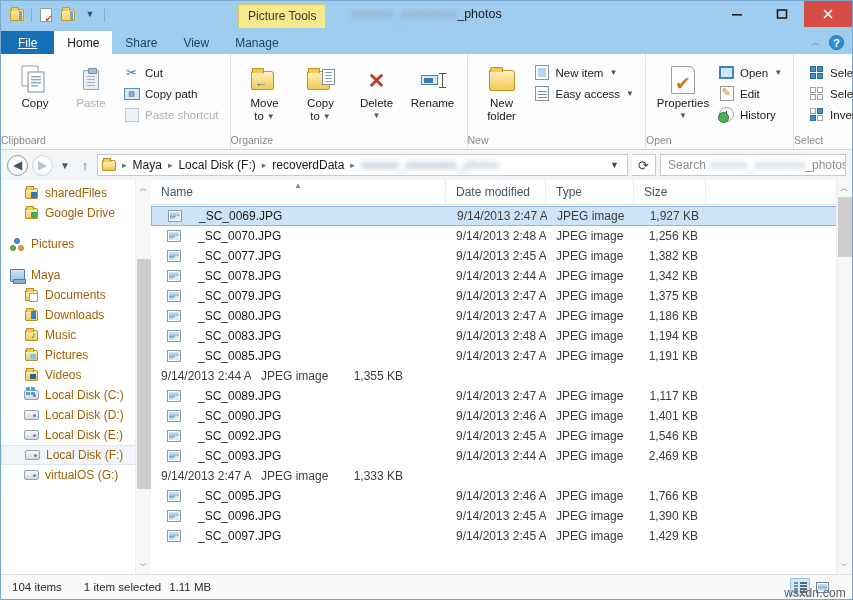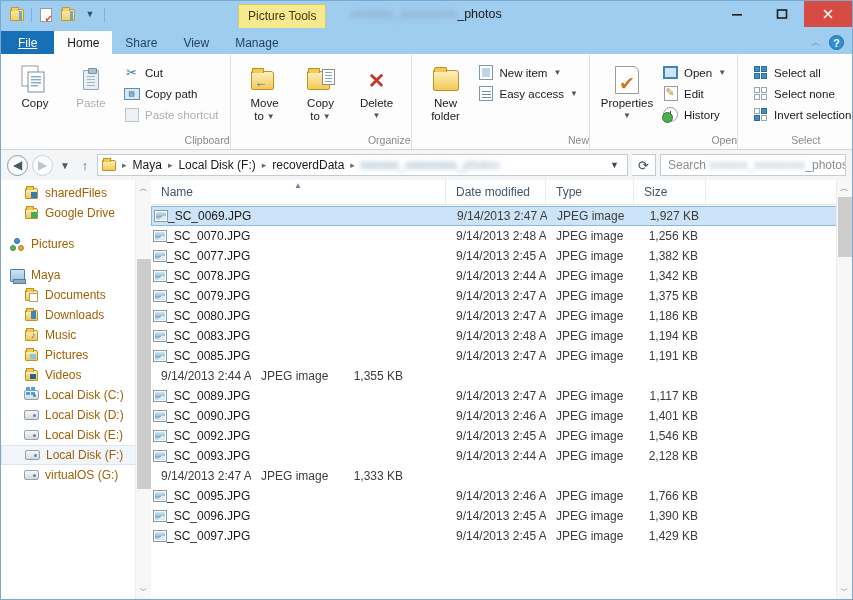--- a/index.html
+++ b/index.html
@@ -117,21 +117,21 @@
     border-bottom: 1px solid #d6d6d6;
     display: flex; position: relative;
   }
   .rgroup {
     display: flex; flex-direction: column;
     border-right: 1px solid #e2e2e2;
     padding: 3px 0 0; position: relative;
   }
   .rgroup-body { flex: 1; display: flex; align-items: flex-start; padding: 2px 6px; }
   .rgroup-title {
-    text-align: right; font-size: 10.5px; color: #8a8a8a;
+    text-align: left; font-size: 10.5px; color: #8a8a8a;
     padding-bottom: 3px;
   }
   .big-btn {
     width: 56px; display: flex; flex-direction: column; align-items: center;
     padding: 4px 2px 2px; color: #1a1a1a; font-size: 11.5px; line-height: 1.15;
     text-align: center;
   }
   .big-btn.dis { color: #b0b0b0; }
   .big-ico { height: 34px; display: flex; align-items: center; justify-content: center; }
   .small-col { display: flex; flex-direction: column; padding: 3px 0 0 2px; }
@@ -423,21 +423,21 @@
   #col-type { width: 88px; flex: 0 0 88px; }
   #col-size { width: 72px; flex: 0 0 72px; }
   #col-rest { flex: 1; border-right: none; }
   #rows { flex: 1; overflow: hidden; padding-top: 1px; }
   .row {
     height: 20px; display: flex; align-items: center;
     font-size: 12px; color: #1a1a1a;
   }
   .row.sel { background: #cde3f7; border: 1px solid #8cb8e0; }
   .cell { padding-left: 10px; white-space: nowrap; overflow: hidden; }
-  .c-name { width: 295px; flex: 0 0 295px; display: flex; align-items: center; gap: 0; padding-left: 2px; }
+  .c-name { width: 295px; flex: 0 0 295px; display: flex; align-items: center; gap: 17px; padding-left: 16px; }
   .c-date { width: 100px; flex: 0 0 100px; color: #3c3c3c; }
   .c-type { width: 88px; flex: 0 0 88px; color: #3c3c3c; }
   .c-size { width: 72px; flex: 0 0 72px; text-align: right; padding-left: 0; padding-right: 8px; color: #3c3c3c; }
   .jpg-ico {
     position: relative; width: 14px; height: 12px; flex: 0 0 14px;
     background: #fff; border: 1px solid #8c9aa6;
   }
   .jpg-ico::after {
     content: ""; position: absolute; inset: 1px;
     background: linear-gradient(#cfe6f5 0%, #9cc4e2 45%, #6f9ec2 46%, #dfeaf2 100%);
@@ -623,20 +623,29 @@
             <span class="caret">▼</span>
           </span>
         </div>
         <div class="big-btn">
           <span class="big-ico">
               <span class="ic-xdel">✕</span>
             </span>
           <span>Delete</span>
           <span class="sub-caret">▼</span>
         </div>
+        <div class="big-btn">
+          <span class="big-ico">
+            <span class="ic-rename">
+                <span class="bar"></span>
+                <span class="cur"></span>
+              </span>
+          </span>
+          <span>Rename</span>
+        </div>
       </div>
       <div class="rgroup-title">Organize</div>
     </div>
 
     <div class="rgroup">
       <div class="rgroup-body">
         <div class="big-btn">
           <span class="big-ico">
               <span class="ic-folder-big"></span>
             </span>
@@ -996,21 +1005,21 @@
           <span class="cell c-type">JPEG image</span>
           <span class="cell c-size">1,546 KB</span>
         </div>
         <div class="row">
           <span class="cell c-name">
               <span class="jpg-ico"></span>
               <span>_SC_0093.JPG</span>
             </span>
           <span class="cell c-date">9/14/2013 2:44 AM</span>
           <span class="cell c-type">JPEG image</span>
-          <span class="cell c-size">2,128 KB</span>
+          <span class="cell c-size">2,469 KB</span>
         </div>
         <div class="row">
           <span class="cell c-date">9/14/2013 2:47 AM</span>
           <span class="cell c-type">JPEG image</span>
           <span class="cell c-size">1,333 KB</span>
         </div>
         <div class="row">
           <span class="cell c-name">
               <span class="jpg-ico"></span>
               <span>_SC_0095.JPG</span>
@@ -1042,14 +1051,37 @@
       <div class="sbar">
         <div class="sbar-arrow">︿</div>
         <div class="sbar-track">
           <div class="sbar-thumb" style="top:0;height:60px;"></div>
         </div>
         <div class="sbar-arrow">﹀</div>
       </div>
     </div>
   </div>
 
+  <div id="status">
+    <span class="st-text" id="st-items">104 items</span>
+    <span class="st-text" id="st-sel">1 item selected</span>
+    <span class="st-text" id="st-size">1.11 MB</span>
+    <div id="view-btns">
+      <div class="vbtn active">
+        <span class="v-details">
+            <i></i>
+            <i></i>
+            <i></i>
+            <i></i>
+            <i></i>
+            <i></i>
+            <i></i>
+            <i></i>
+          </span>
+      </div>
+      <div class="vbtn">
+        <span class="v-thumb"></span>
+      </div>
+    </div>
+    <span id="watermark">wsxdn.com</span>
+  </div>
 
 </div>
 
 </body></html>

